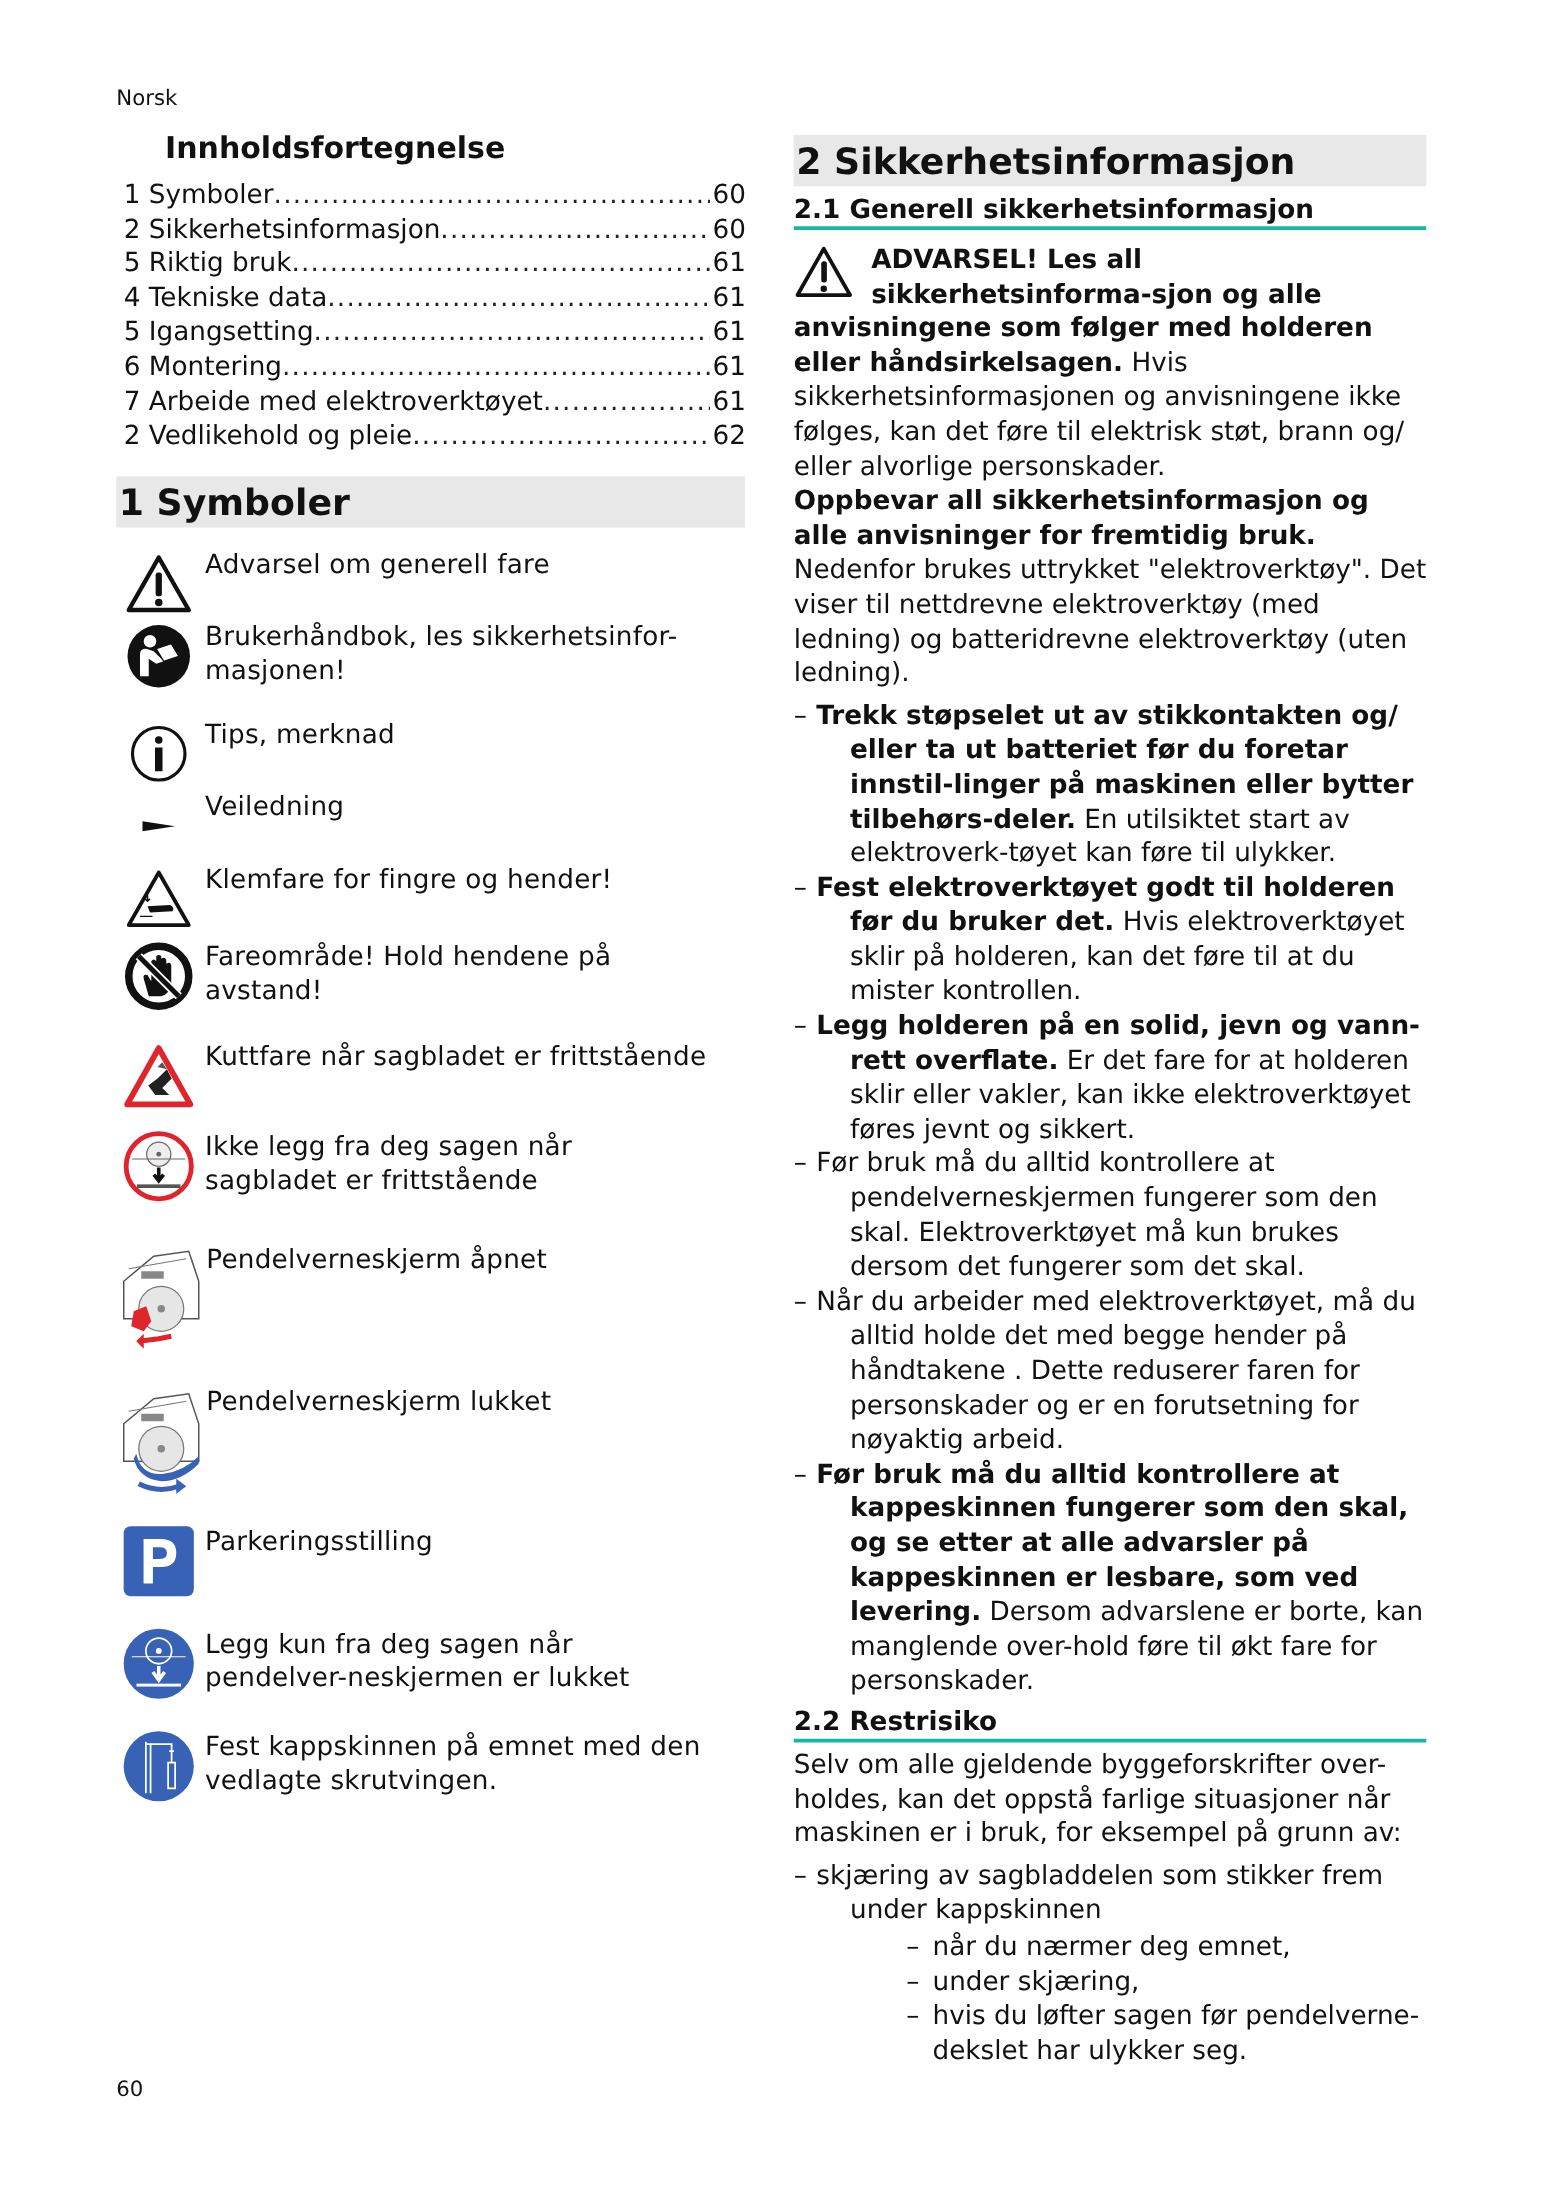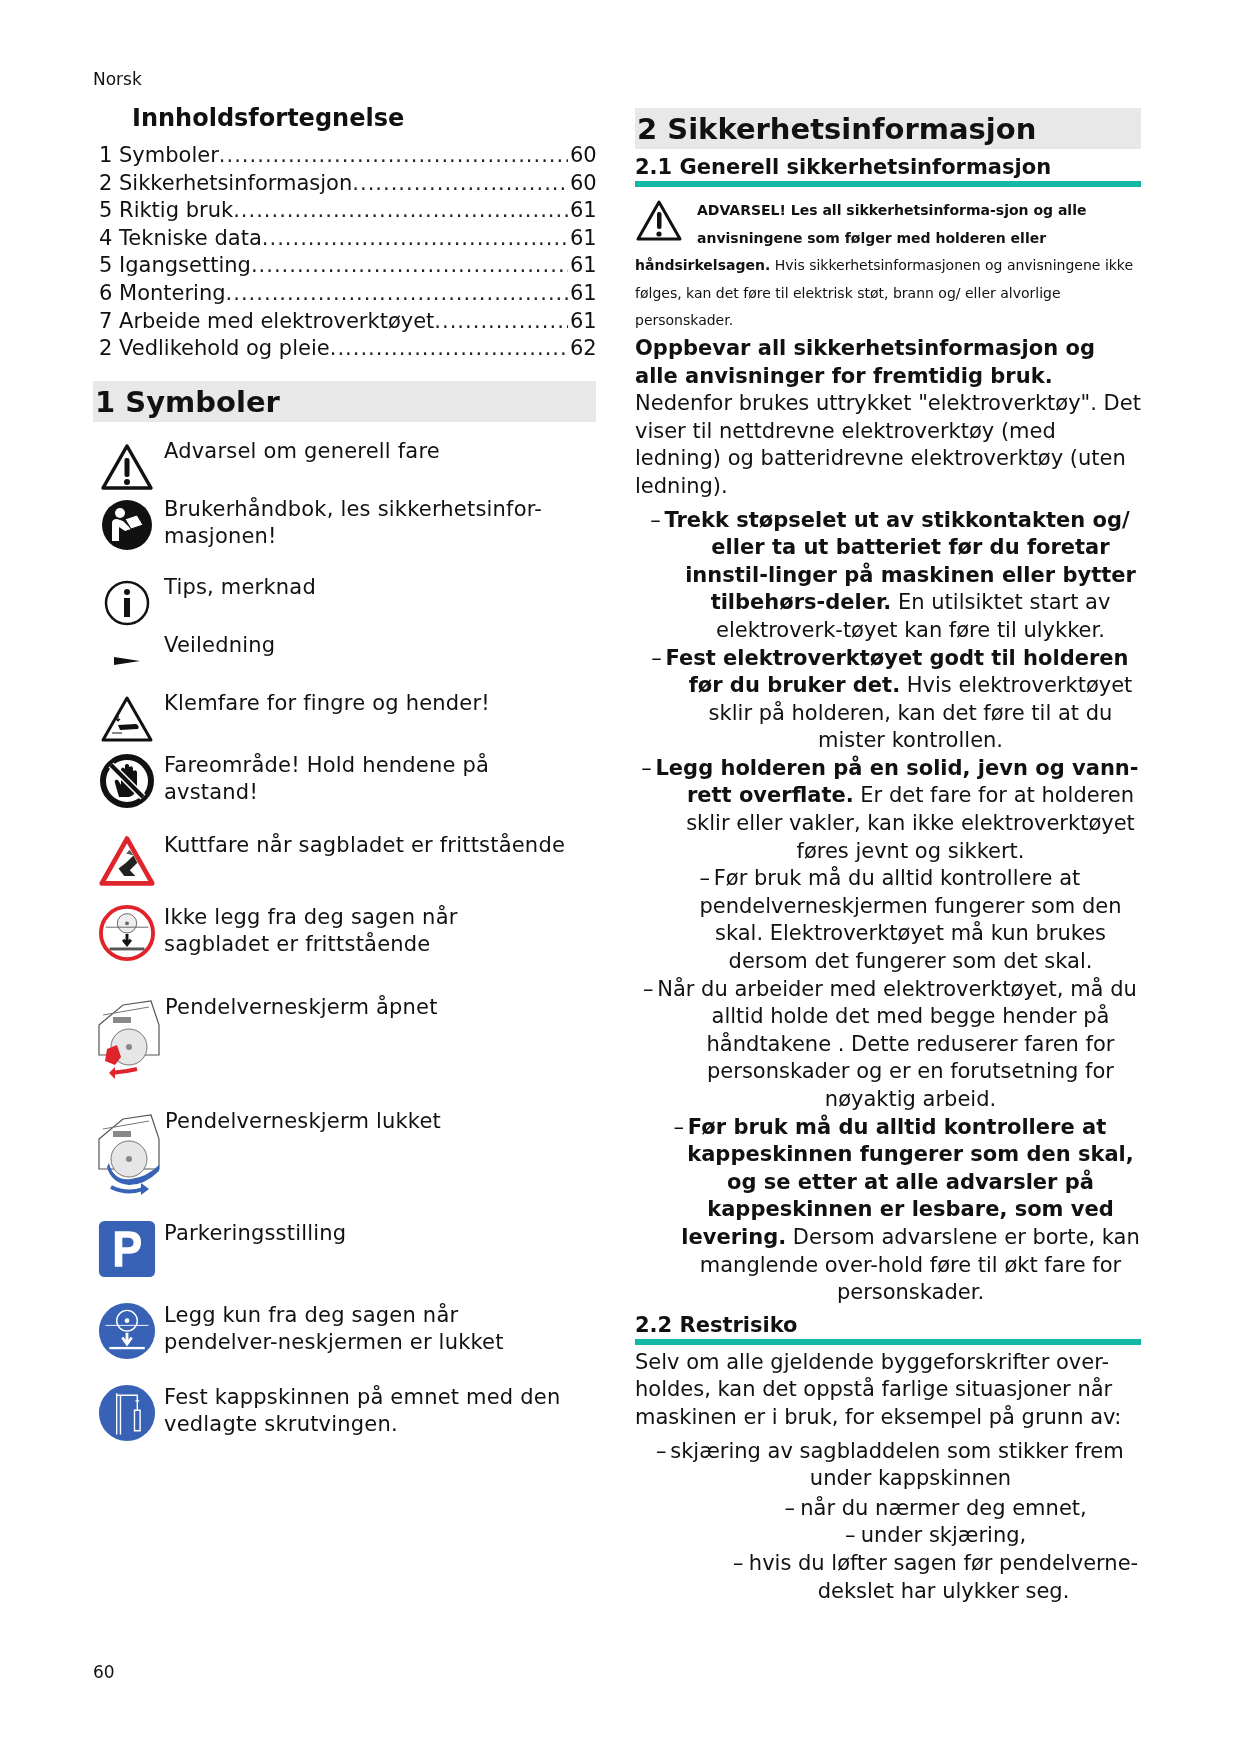--- a/index.html
+++ b/index.html
@@ -20,29 +20,29 @@
   .toc-row .pg { white-space:nowrap; padding-left:2px; width:26px; text-align:right; }
 
   .h1-bar { background:#e8e8e8; font-weight:bold; font-size:29px; padding:3px 2px 2px 2px; line-height:36px; }
   .left-h1 { margin-top:18px; }
 
   .sym-list { margin-top:16px; }
   .sym-row { display:flex; align-items:flex-start; }
   .sym-icon { width:58px; height:58px; flex:none; display:flex; align-items:center; justify-content:center; margin-left:5px; margin-right:8px; }
   .sym-text { font-size:21px; line-height:27.5px; letter-spacing:0.2px; }
 
-  .h2 { font-weight:bold; font-size:21px; border-bottom:6px solid #14b8a6; padding-bottom:2px; margin-top:6px; }
-  .warn-block { margin-top:10px; font-size:14px; line-height:27.6px; }
+  .h2 { font-weight:bold; font-size:21px; border-bottom:3px solid #14b8a6; padding-bottom:2px; margin-top:6px; }
+  .warn-block { margin-top:10px; font-size:21px; line-height:27.6px; }
   .warn-icon { float:left; width:52px; height:46px; margin:2px 10px 0 0; }
   .b { font-weight:bold; }
   p.body { margin:0; font-size:21px; line-height:27.6px; }
   .mt6 { margin-top:6px; }
   .mt8 { margin-top:8px; }
   .bullets { margin:6px 0 0 0; padding:0; list-style:none; }
-  .bullets li { font-size:21px; line-height:27.6px; padding-left:45px; text-indent:-45px;text-align:center; }
+  .bullets li { font-size:21px; line-height:27.6px; padding-left:45px; text-indent:-45px; }
   .bullets li::before { content:"– "; display:inline-block; width:18px; text-indent:0; }
   .sub-bullets { margin:2px 0 0 0; padding:0; list-style:none; }
   .sub-bullets li { padding-left:66px; text-indent:-21px; }
   .sub-bullets li::before { content:"– "; width:21px; }
 </style>
 </head>
 <body>
 
 <div class="page-lang">Norsk</div>
 

